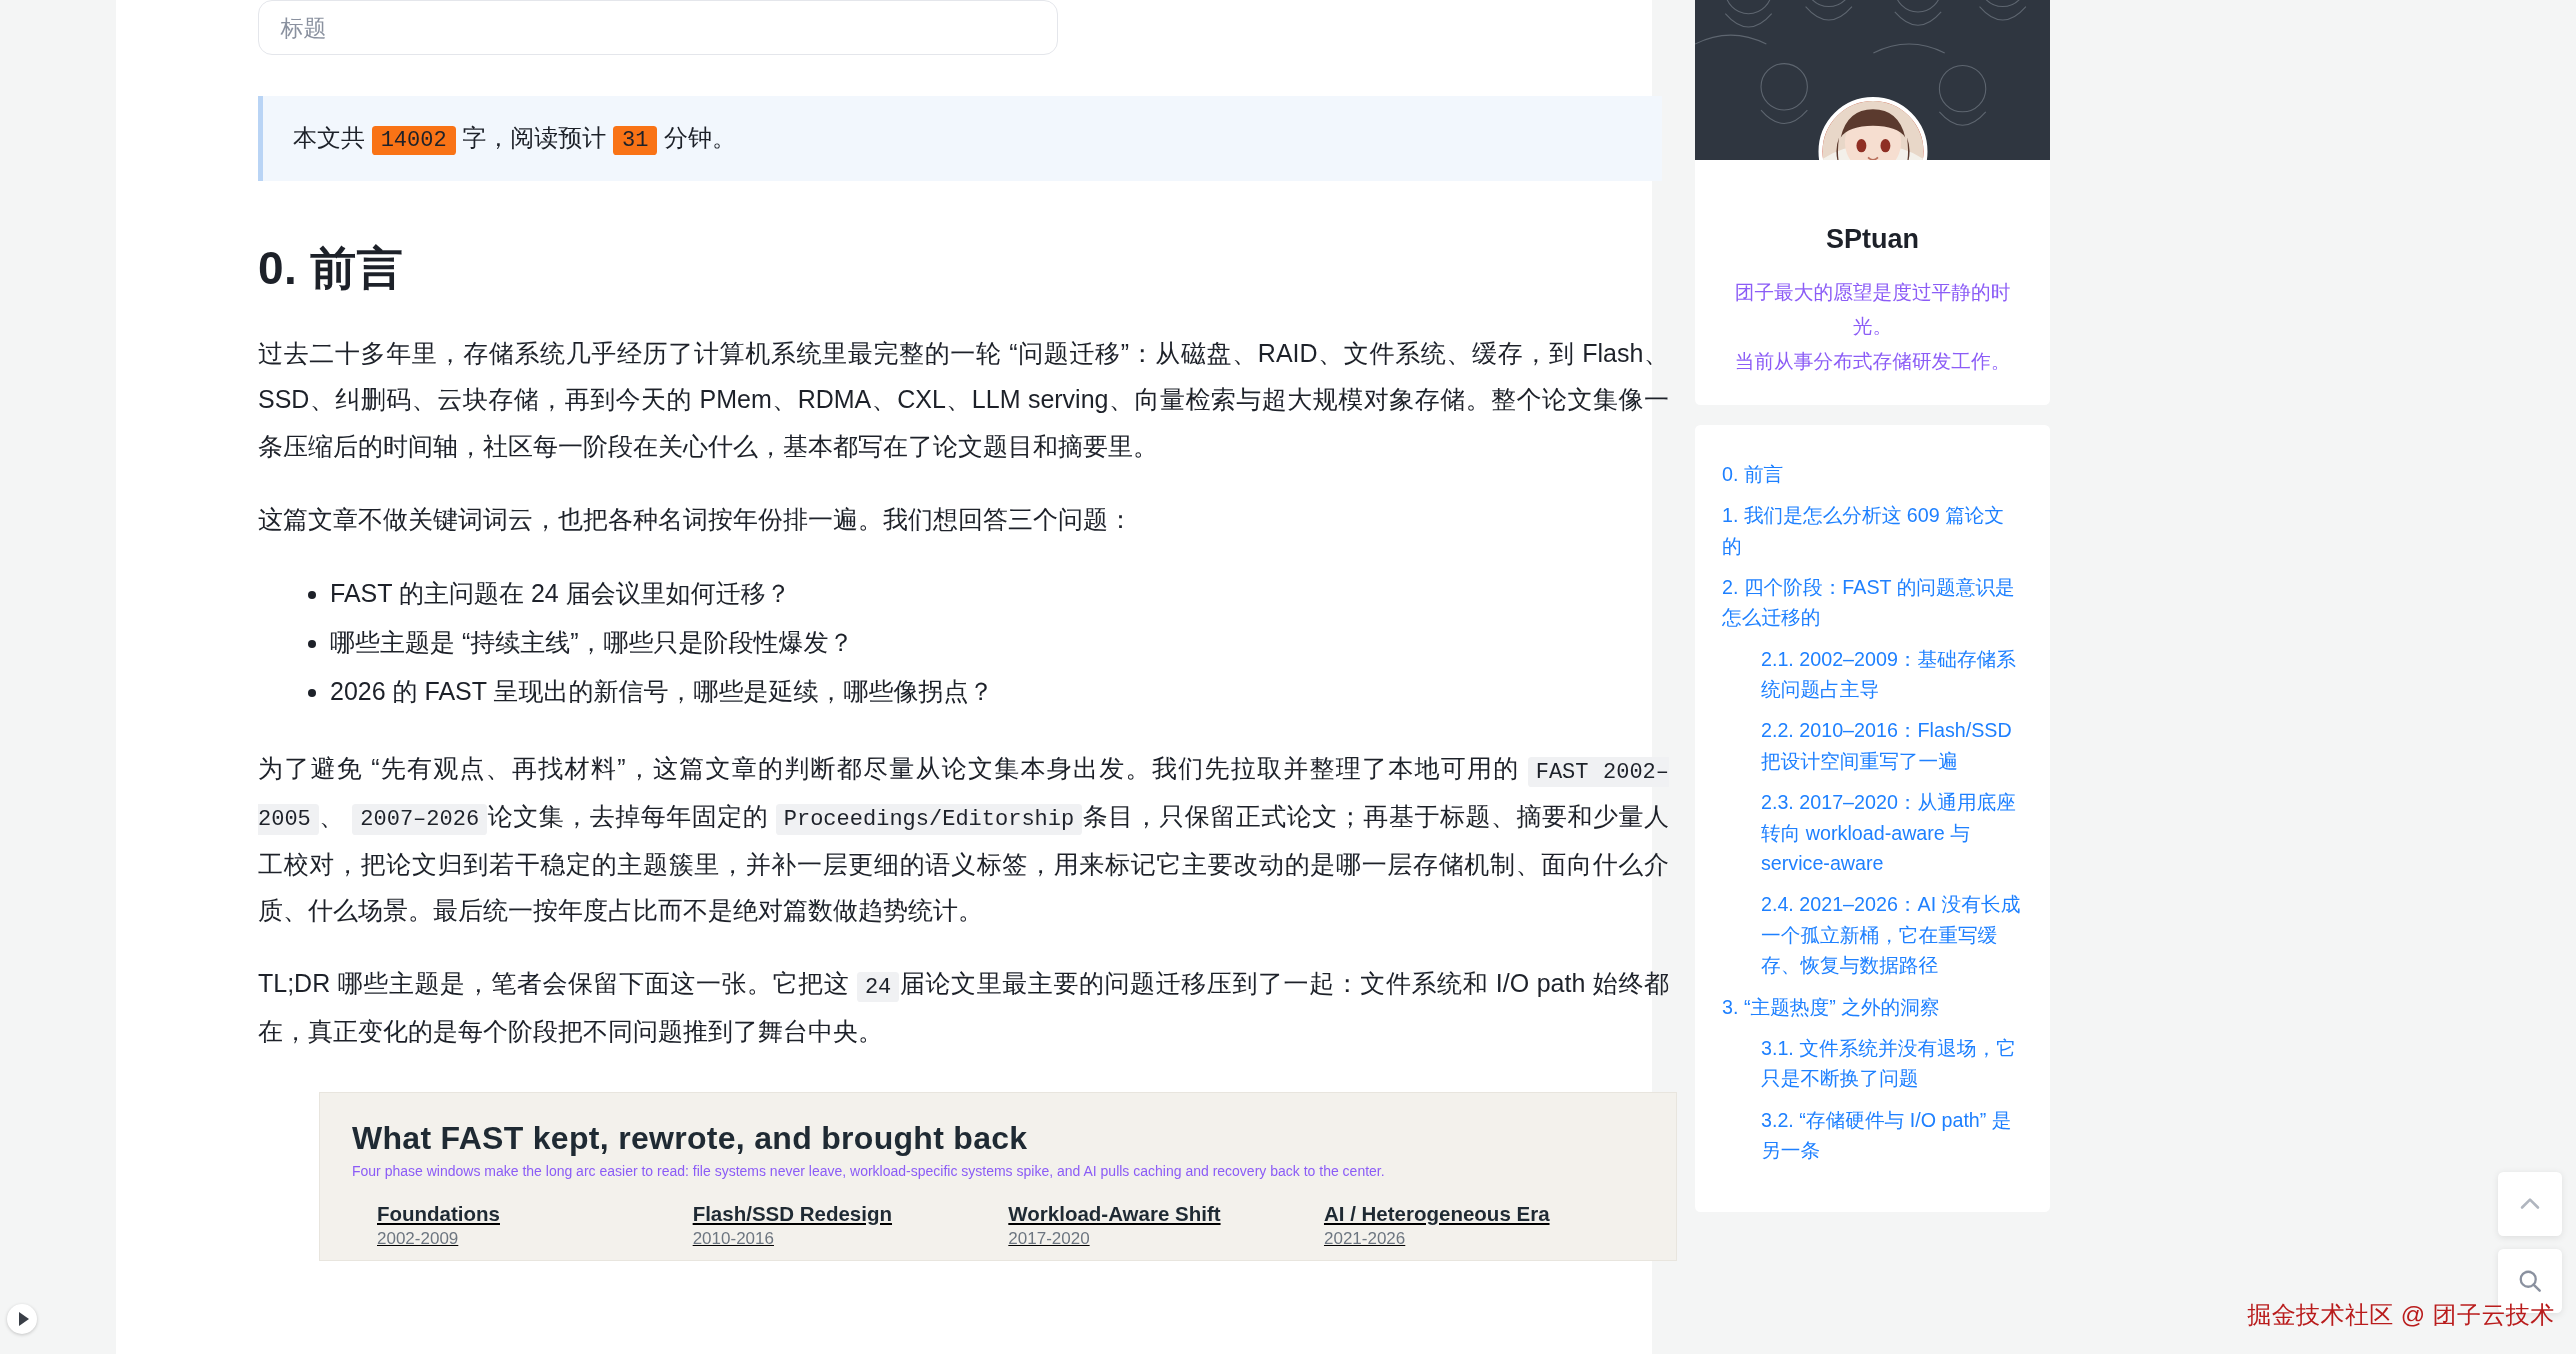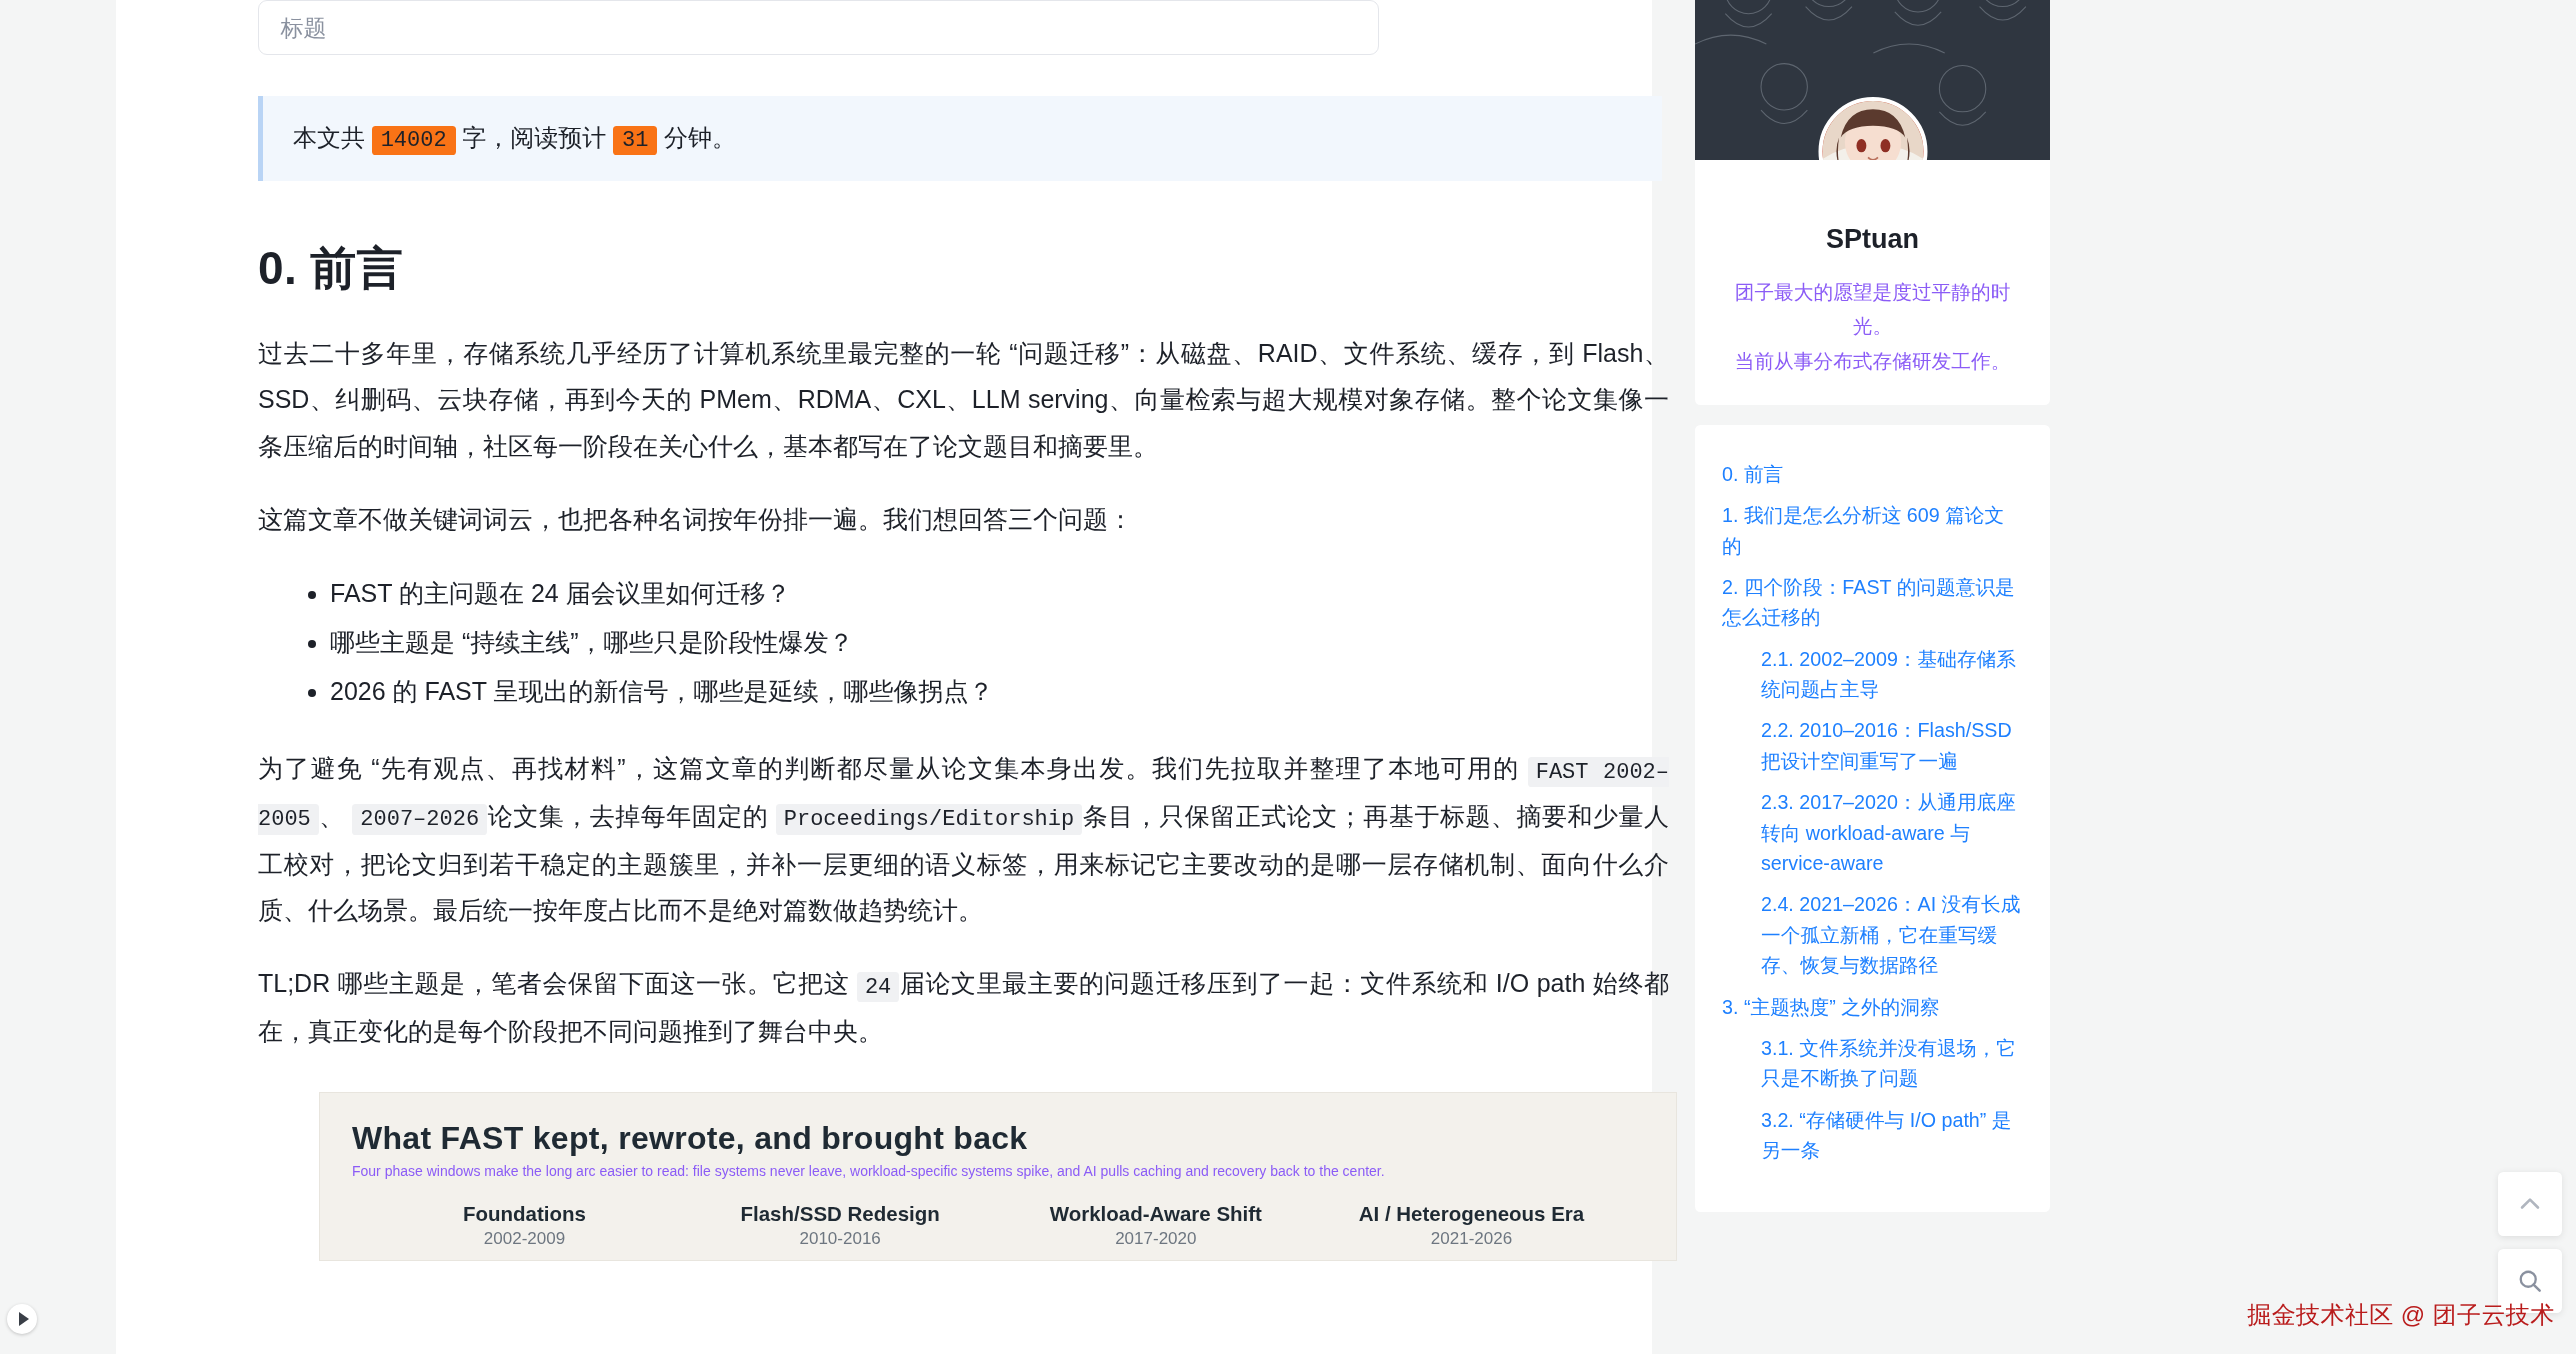--- a/index.html
+++ b/index.html
@@ -20,24 +20,24 @@
   .article {
     position: absolute;
     left: 116px; top: -36px;
     width: 1536px;
     background: #ffffff;
     padding: 36px 71px 54px 71px;
     min-height: 1429px;
   }
 
   .title-input {
-    width: 1121px;
+    width: 800px;
     height: 55px;
     border: 0.9px solid #e4e6eb;
-    border-radius: 9px;
+    border-radius: 14px;
     background: #fff;
     color: #8a919f;
     font-size: 23px;
     line-height: 55px;
     padding: 0 21.4px;
     margin: 0 0 0 71px;
     overflow: hidden;
     white-space: nowrap;
   }
 
@@ -116,21 +116,21 @@
   .fig-sub {
     font-size: 14px;
     color: #8b5cf6;
     margin: 0 0 23px 0;
   }
   .fig-cols {
     display: flex;
     justify-content: space-between;
     padding: 0 25px;
   }
-  .fig-col { text-align: center; width: 295px; }
+  .fig-col { text-align: left; width: 295px; text-decoration: underline; }
   .fig-col .h { font-size: 20.5px; font-weight: 700; color: #1f2a33; }
   .fig-col .y { font-size: 17px; color: #6d7680; margin-top: 3.6px; }
   .fig-bars { display:flex; justify-content: space-between; padding: 23px 25px 0 25px; }
   .fig-bar-group { width: 295px; display:flex; justify-content:center; gap: 5.4px; align-items:flex-end; height: 54px;}
   .fig-bar { width: 46px; background: #c9c6bd; }
 
   
   .side {
     position: absolute;
     left: 1695px; top: -63px;

